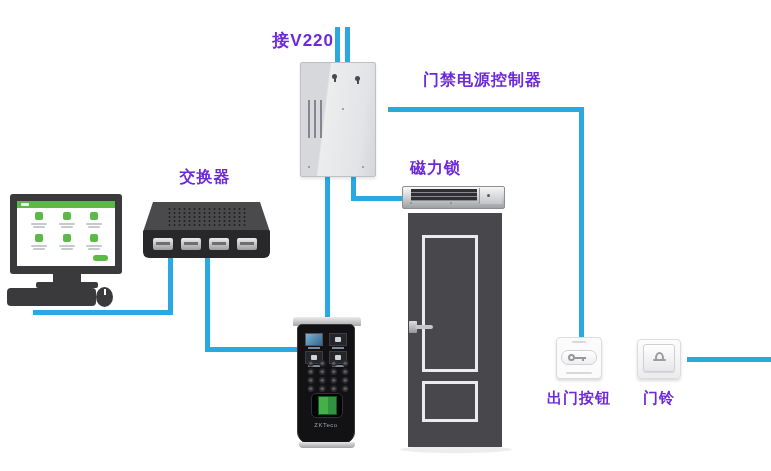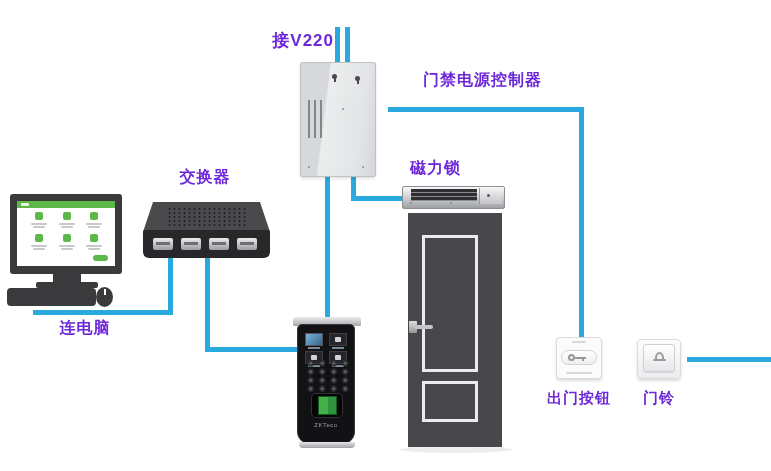--- a/index.html
+++ b/index.html
@@ -103,21 +103,20 @@
   <div class="wire" style="left:168px;top:258px;width:5px;height:57px;"></div>
   <div class="wire" style="left:33px;top:310px;width:140px;height:5px;"></div>
   <div class="wire" style="left:205px;top:258px;width:5px;height:94px;"></div>
   <div class="wire" style="left:205px;top:347px;width:93px;height:5px;"></div>
   <div class="wire" style="left:687px;top:357px;width:84px;height:5px;"></div>
 
   <div class="lbl" style="left:272px;top:29px;width:62px;text-align:right;font-size:17px;">接V220</div>
   <div class="lbl" style="left:387px;top:70px;margin-left:36px;">门禁电源控制器</div>
   <div class="lbl" style="left:155px;top:167px;width:100px;text-align:center;">交换器</div>
   <div class="lbl" style="left:410px;top:158px;text-align:right;">磁力锁</div>
-  <div class="lbl" style="left:45px;top:318px;width:80px;text-align:center;">连电脑</div>
   <div class="lbl" style="left:544px;top:389px;width:70px;text-align:center;font-size:15px;">出门按钮</div>
   <div class="lbl" style="left:630px;top:389px;width:58px;text-align:center;font-size:15px;">门铃</div>
 
   <div>
     <div class="monitor"></div>
     <div class="screen">
       <div class="scr-header"></div>
       <div class="scr-logo"></div>
 
       <div class="mini-icon" style="left:18px;top:11px;"></div>

